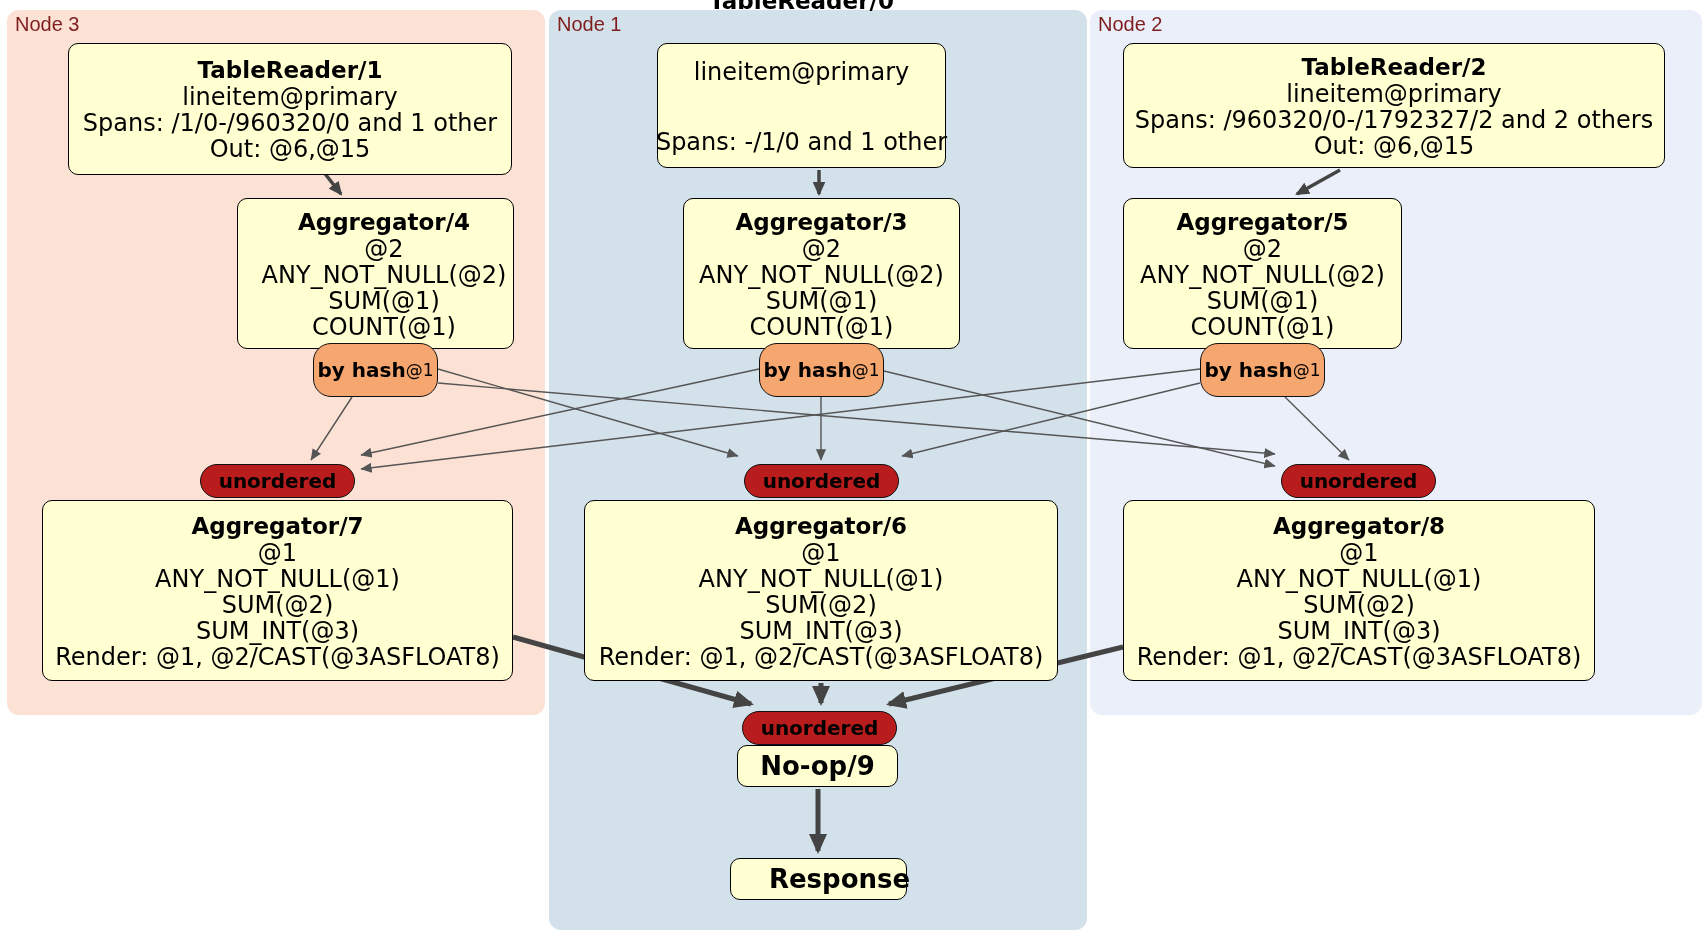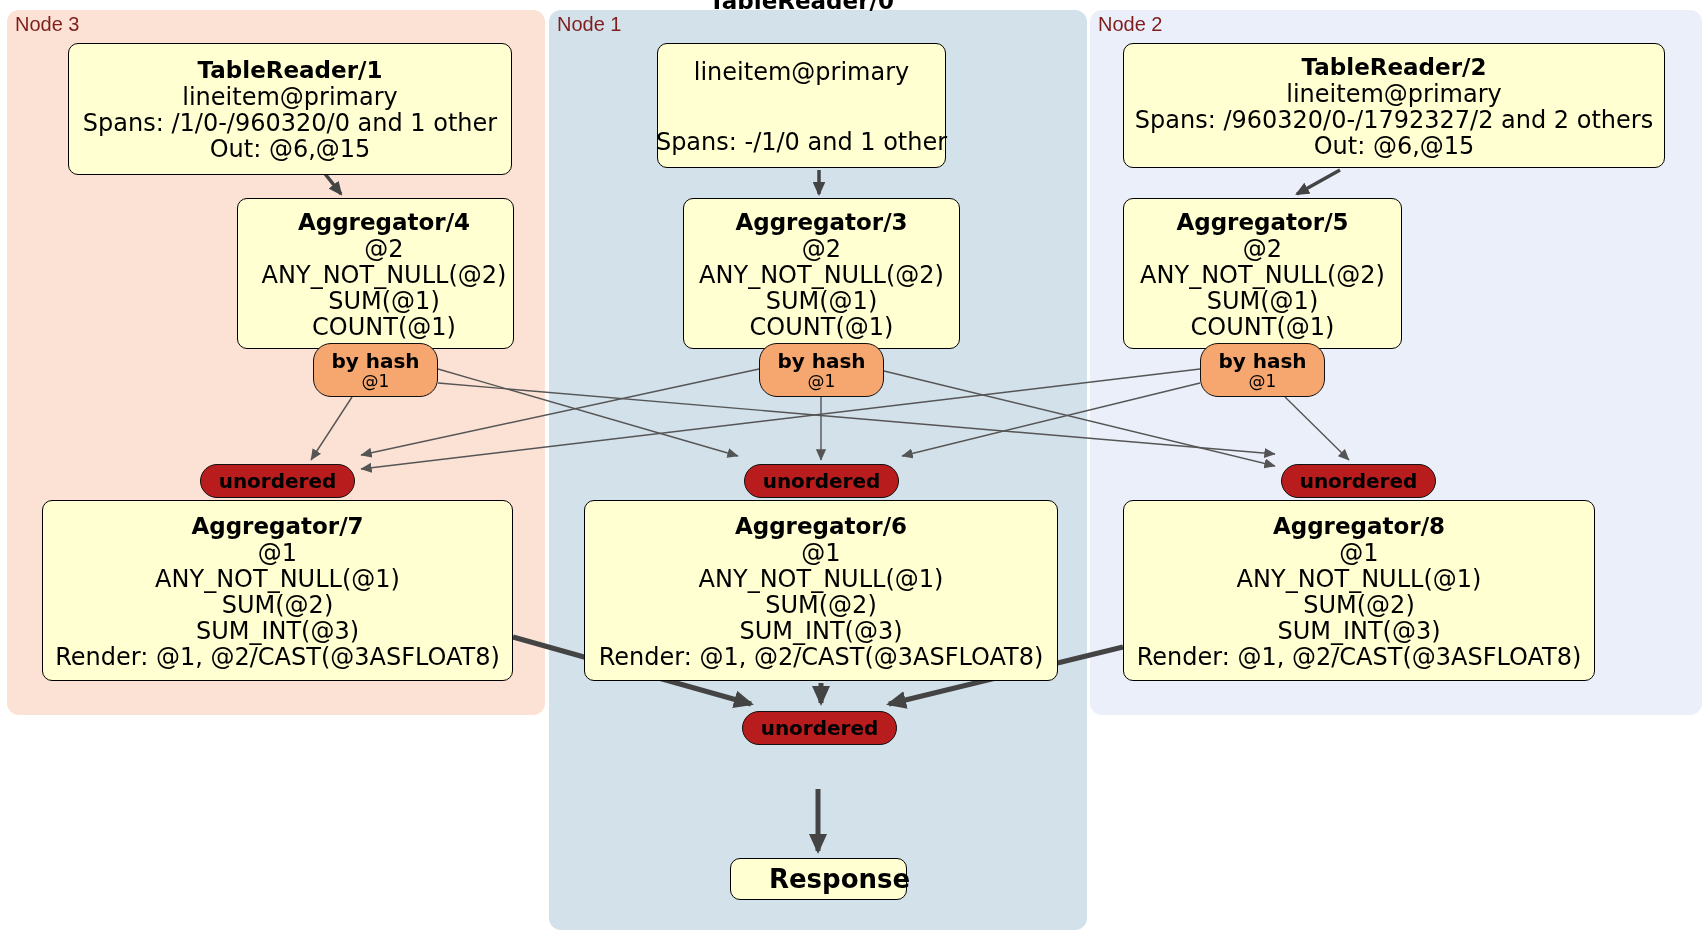--- a/index.html
+++ b/index.html
@@ -59,21 +59,21 @@
   .proc-line {
     font-size: 24px;
     line-height: 26px;
     white-space: nowrap;
   }
   .pill {
     position: absolute;
     border: 1.5px solid #111;
     z-index: 4;
     display: flex;
-    flex-direction: column;
+    flex-direction: row;
     justify-content: center;
     align-items: center;
     text-align: center;
     box-sizing: border-box;
   }
   .pill-hash {
     background: #f6a66f;
     border-radius: 18px;
   }
   .pill-unordered {
@@ -187,20 +187,23 @@
       <div class="proc-line">Render: @1, @2/CAST(@3ASFLOAT8)</div>
     </div>
     <div class="proc" style="left: 1123px; top: 500px; width: 472px; height: 181px;">
       <div class="proc-title">Aggregator/8</div>
       <div class="proc-line">@1</div>
       <div class="proc-line">ANY_NOT_NULL(@1)</div>
       <div class="proc-line">SUM(@2)</div>
       <div class="proc-line">SUM_INT(@3)</div>
       <div class="proc-line">Render: @1, @2/CAST(@3ASFLOAT8)</div>
     </div>
+    <div class="proc big" style="left: 737px; top: 745px; width: 161px; height: 42px;">
+      <div class="proc-title">No-op/9</div>
+    </div>
     <div class="proc big" style="left: 730px; top: 858px; width: 177px; height: 42px; padding-left: 48px;">
       <div class="proc-title">Response</div>
     </div>
     <div class="pill pill-hash" style="left: 313px; top: 343px; width: 125px; height: 54px;">
       <div class="pill-label">by hash</div>
       <div class="pill-detail">@1</div>
     </div>
     <div class="pill pill-hash" style="left: 759px; top: 343px; width: 125px; height: 54px;">
       <div class="pill-label">by hash</div>
       <div class="pill-detail">@1</div>

